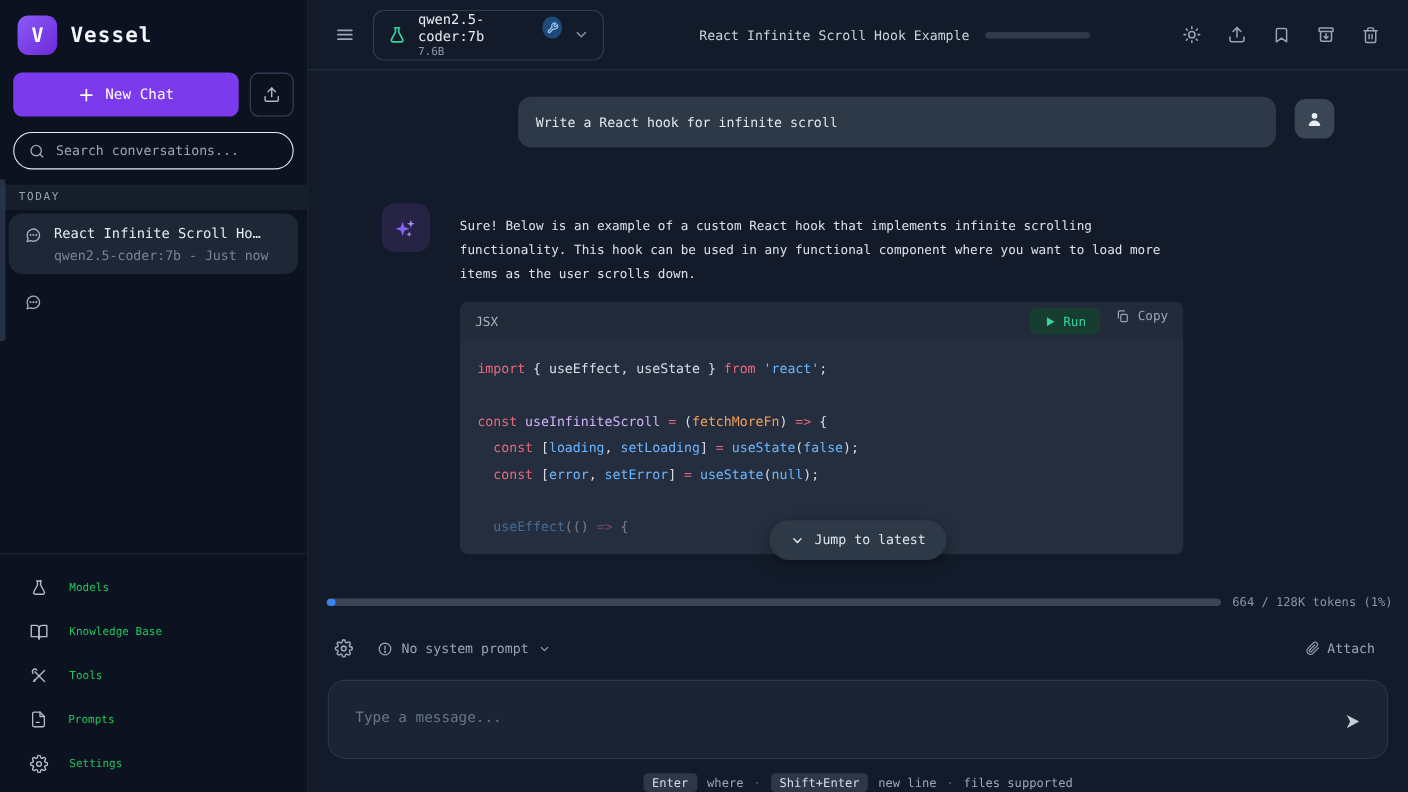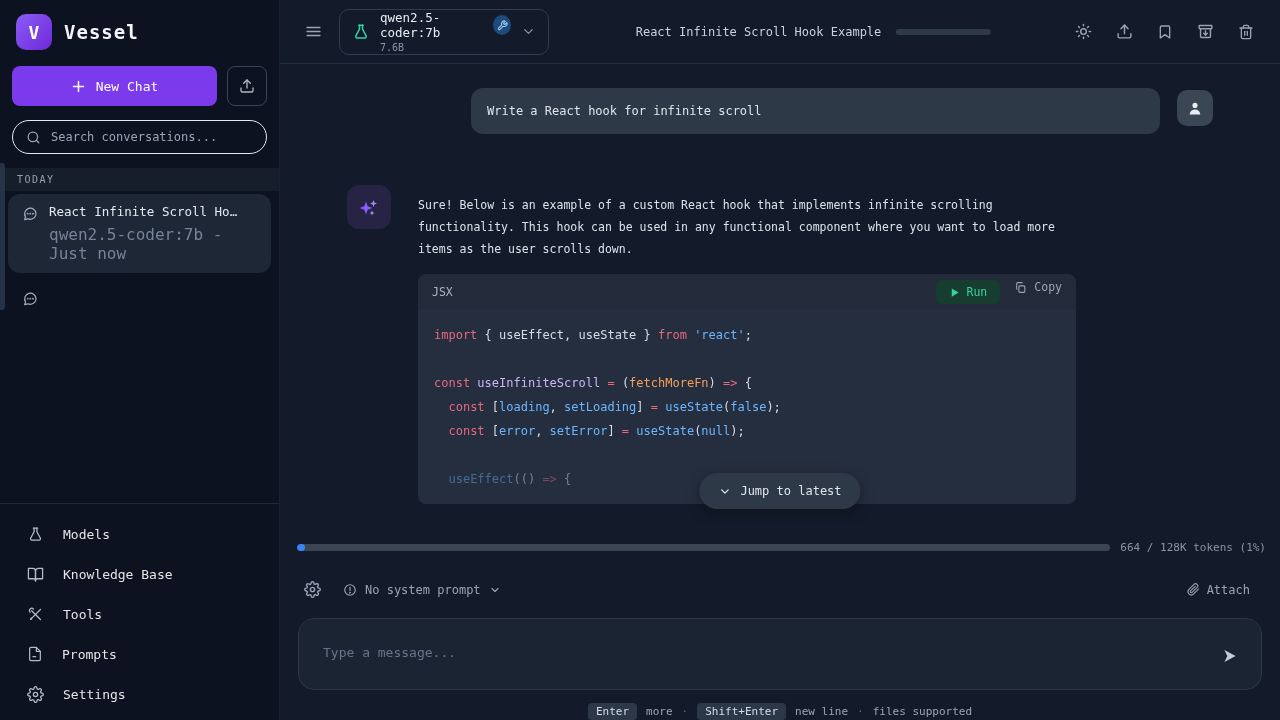--- a/index.html
+++ b/index.html
@@ -57,26 +57,26 @@
     display:flex; gap:11px; padding:10px 10px 10px 14px; border-radius:12px; cursor:pointer;
     margin-bottom:6px; align-items:flex-start;
   }
   .conv-item.selected { background:#1d2736; }
   .conv-item .bubble-ic { margin-top:2px; color:#a6b0c0; flex:none; }
   .conv-title {
     font-size:12.5px; color:#cbd5e1; white-space:nowrap; overflow:hidden;
     text-overflow:ellipsis; max-width:195px;
   }
   .conv-item.selected .conv-title { color:#e4eaf1; }
-  .conv-meta { font-size:16px; color:#76839a; margin-top:6px; }
+  .conv-meta { font-size:12px; color:#76839a; margin-top:6px; }
   .side-spacer { flex:1; }
   .side-nav { border-top:1px solid #1f2937; padding:10px 0 6px; }
   .nav-item {
     height:40px; display:flex; align-items:center; gap:19px; padding-left:27px;
-    color:#e5e5e5; font-size:13px; cursor:pointer;
+    color:#22c55e; font-size:10px; cursor:pointer;
   }
   .nav-item .ni-icon { color:#b3bdca; }
 
   
   .main { flex:1; display:flex; flex-direction:column; position:relative; }
   .topbar {
     height:64px; flex:none; border-bottom:1px solid #232e3f;
     display:flex; align-items:center; padding-left:24px; position:relative;
   }
   .hamburger { color:#9aa5b5; cursor:pointer; }
@@ -496,21 +496,21 @@
       <textarea placeholder="Type a message..." style=""></textarea>
       <button class="send-btn">
         <svg width="18" height="18" viewBox="0 0 24 24" fill="currentColor">
             <path d="M4.5 4 L19.5 12 L4.5 20 L8.5 12 Z"></path>
           </svg>
       </button>
     </div>
 
     <div class="hints-row">
       <span class="kbd">Enter</span>
-      <span>more</span>
+      <span>where</span>
       <span class="hint-dot">·</span>
       <span class="kbd">Shift+Enter</span>
       <span>new line</span>
       <span class="hint-dot">·</span>
       <span>files supported</span>
     </div>
   </footer>
 </div>
 
 </body></html>

